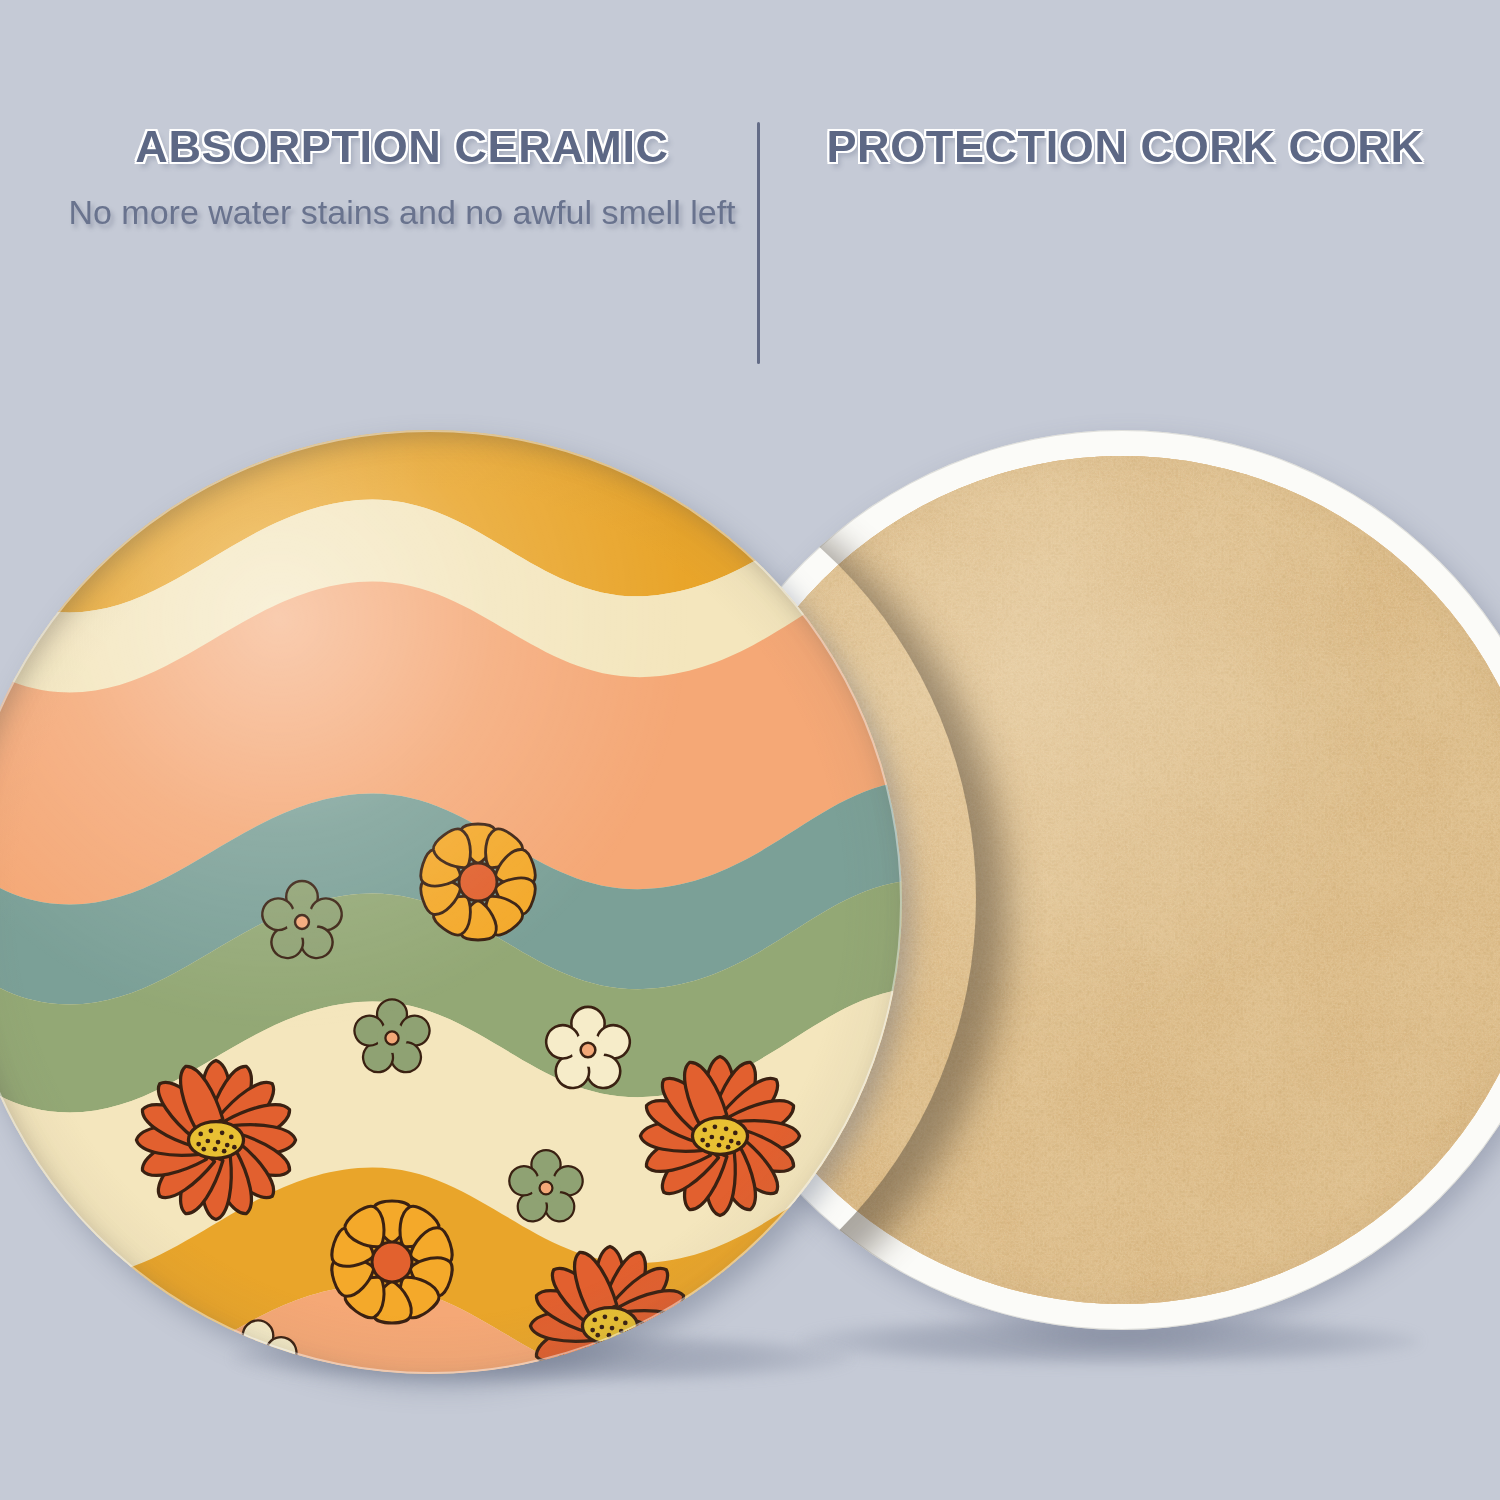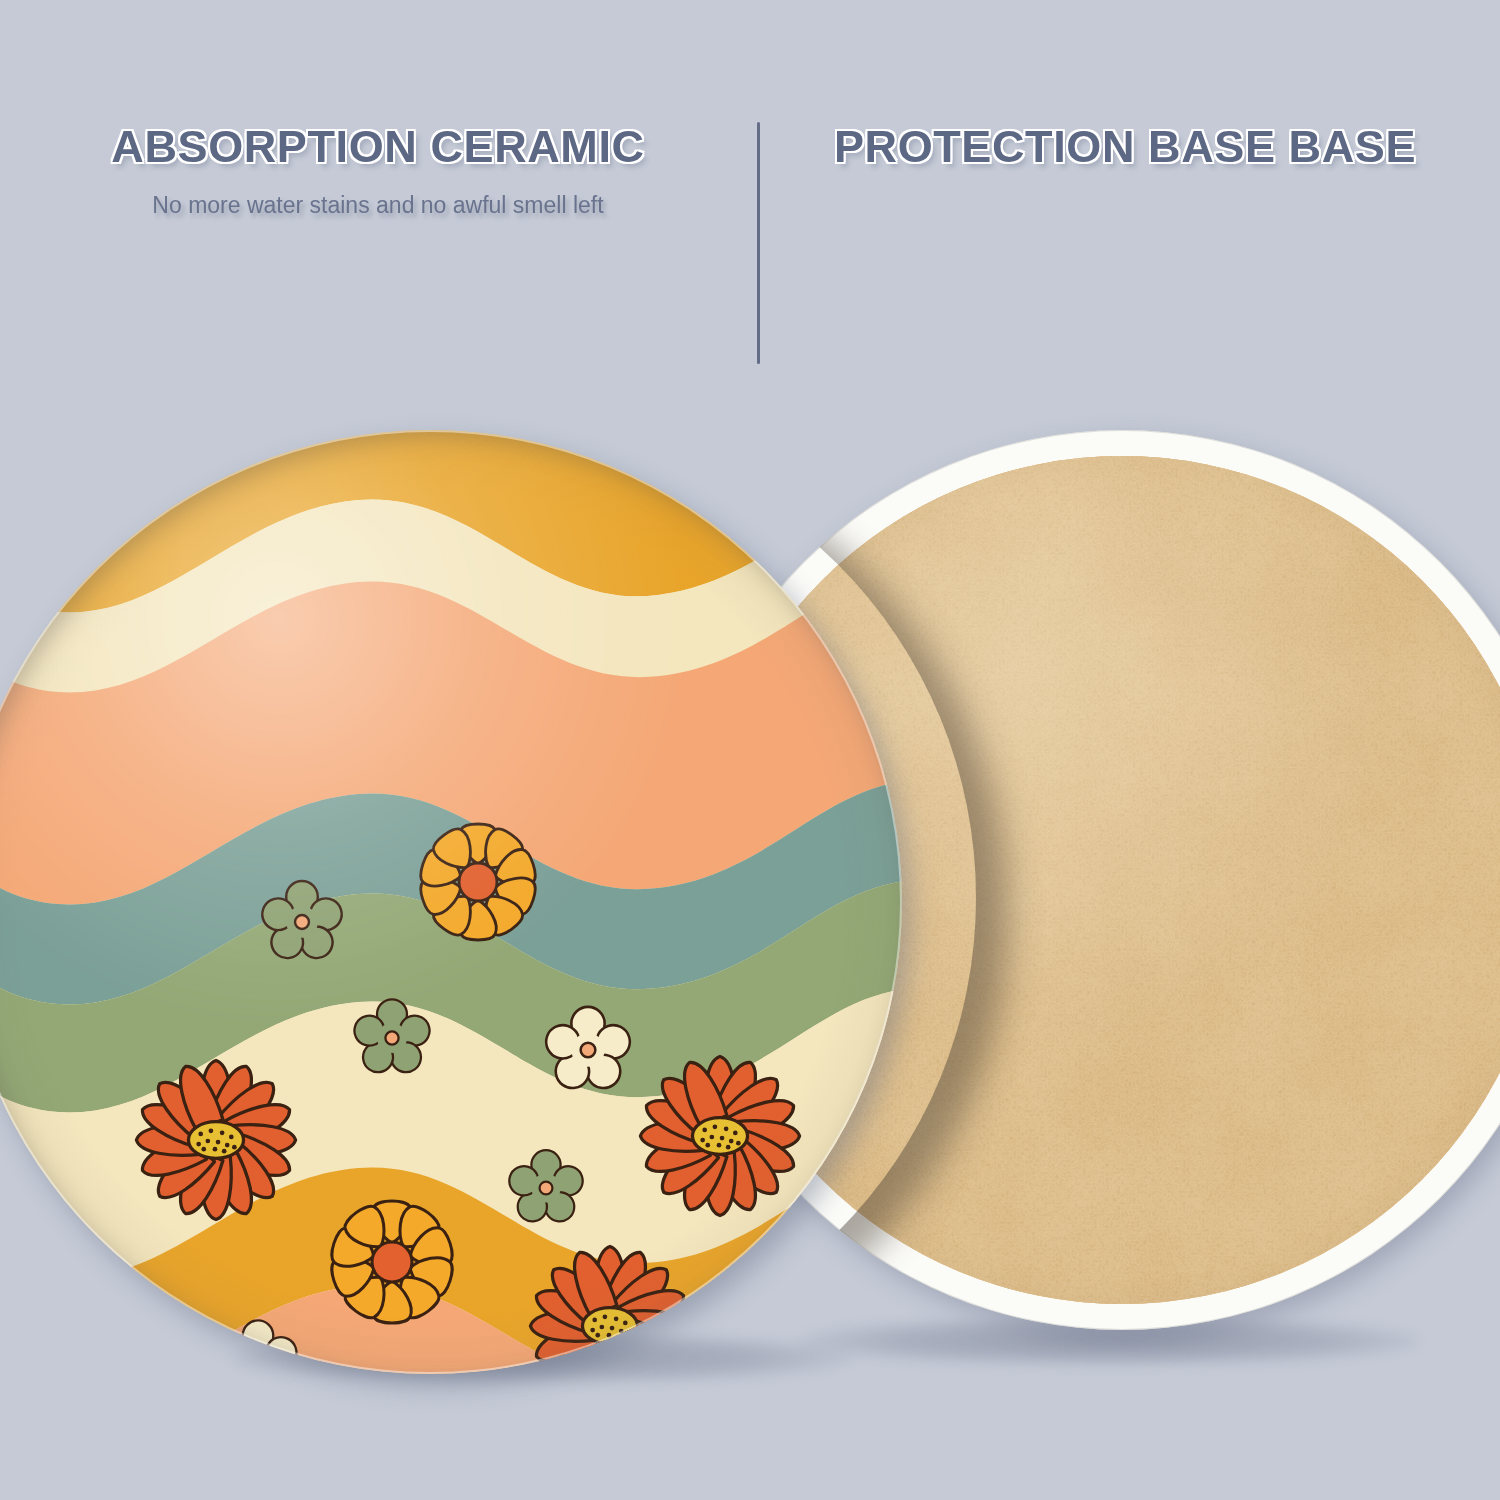--- a/index.html
+++ b/index.html
@@ -7,37 +7,37 @@
     width:1500px;height:1500px;overflow:hidden;
     background:#c5cad6;
     font-family:"Liberation Sans","DejaVu Sans",sans-serif;
     position:relative;
   }
   #stage{position:absolute;inset:0;width:1500px;height:1500px;}
 
   
   .header{position:absolute;left:0;top:0;width:1500px;height:400px;}
   .col{position:absolute;top:118px;text-align:center;}
-  .col-left{left:28px;width:700px;}
+  .col-left{left:52px;width:700px;}
   .col-right{left:780px;width:690px;}
 
   .headline{
     font-size:45px;line-height:1.28;font-weight:700;
     letter-spacing:0.6px;
     color:#5d6885;
     margin:0 0 14px 0;
     text-shadow:
       -2px -2px 0 #ffffff,  2px -2px 0 #ffffff,
       -2px  2px 0 #ffffff,  2px  2px 0 #ffffff,
        0px -2px 0 #ffffff,  0px  2px 0 #ffffff,
       -2px  0px 0 #ffffff,  2px  0px 0 #ffffff,
        4px 5px 5px rgba(90,100,125,.30);
   }
   .subline{
-    font-size:23px;line-height:1.33;font-weight:400;
+    font-size:34px;line-height:1.33;font-weight:400;
     color:#69738e;margin:0;
     text-shadow:3px 4px 4px rgba(110,118,140,.45);
   }
   .divider{
     position:absolute;left:757px;top:122px;width:3px;height:242px;
     background:#5b6480;border-radius:2px;opacity:.92;
   }
 
   
   .shadow-ellipse{position:absolute;border-radius:50%;
@@ -107,21 +107,21 @@
   <div class="header">
 
     <div class="col col-left">
       <div class="headline">ABSORPTION CERAMIC</div>
       <div class="subline">No more water stains and no awful smell left</div>
     </div>
 
     <div class="divider"></div>
 
     <div class="col col-right">
-      <div class="headline">PROTECTION BASE BASE</div>
+      <div class="headline">PROTECTION CORK CORK</div>
     </div>
 
   </div>
 
   <div class="shadow-ellipse" id="shadow-right"></div>
   <div class="shadow-ellipse" id="shadow-left"></div>
 
   <div id="coaster-right">
     <div id="cork">
       <svg id="cork-svg" viewBox="0 0 848 848">

